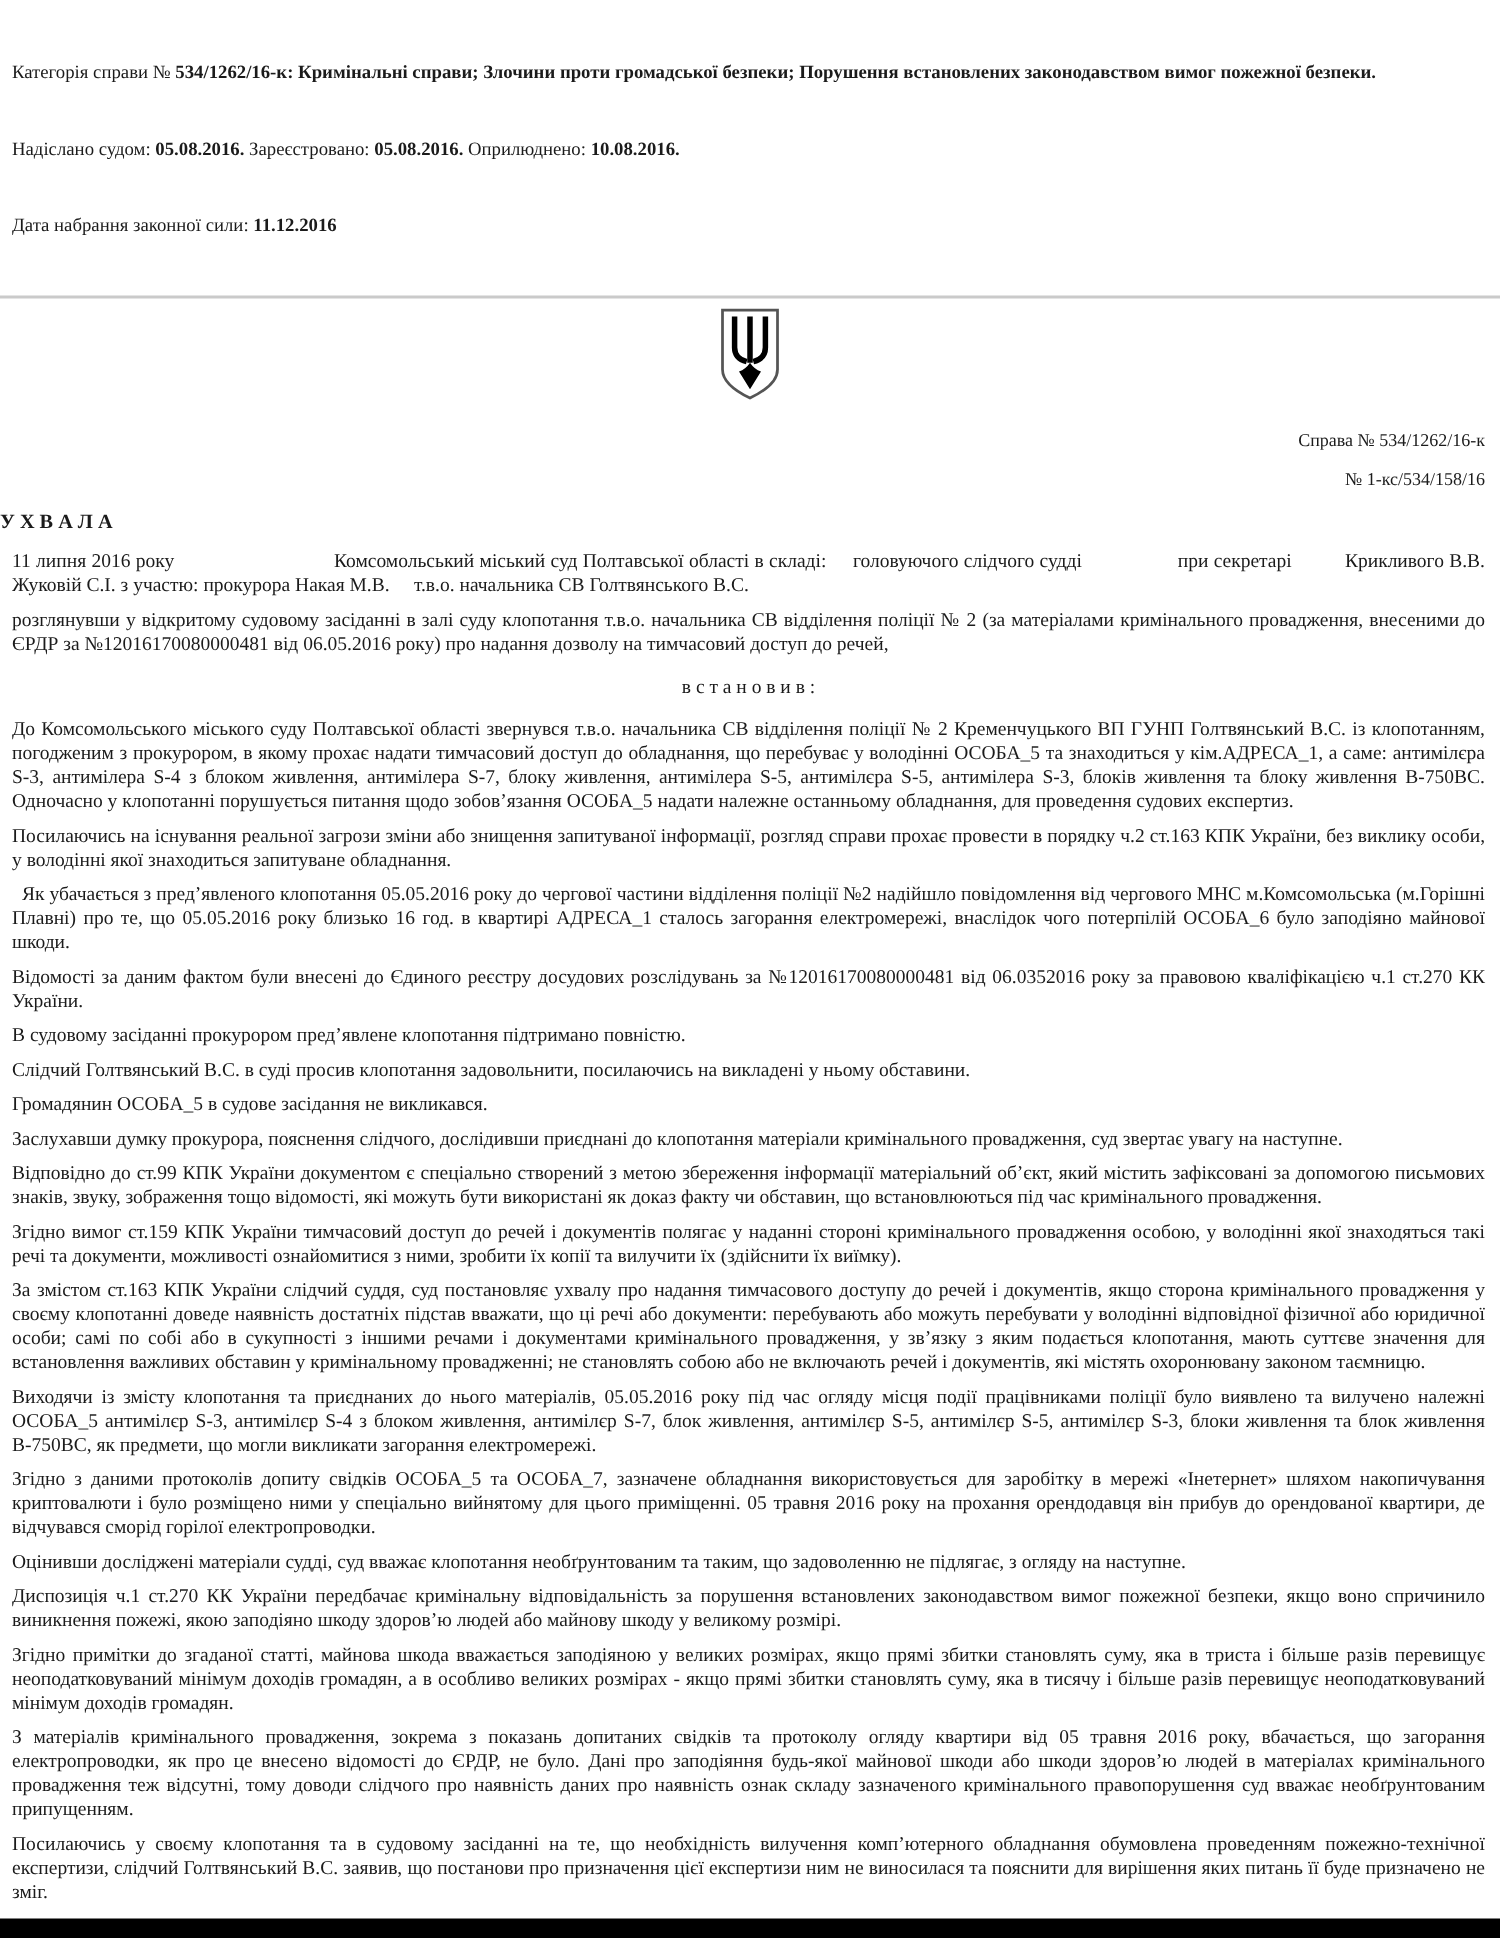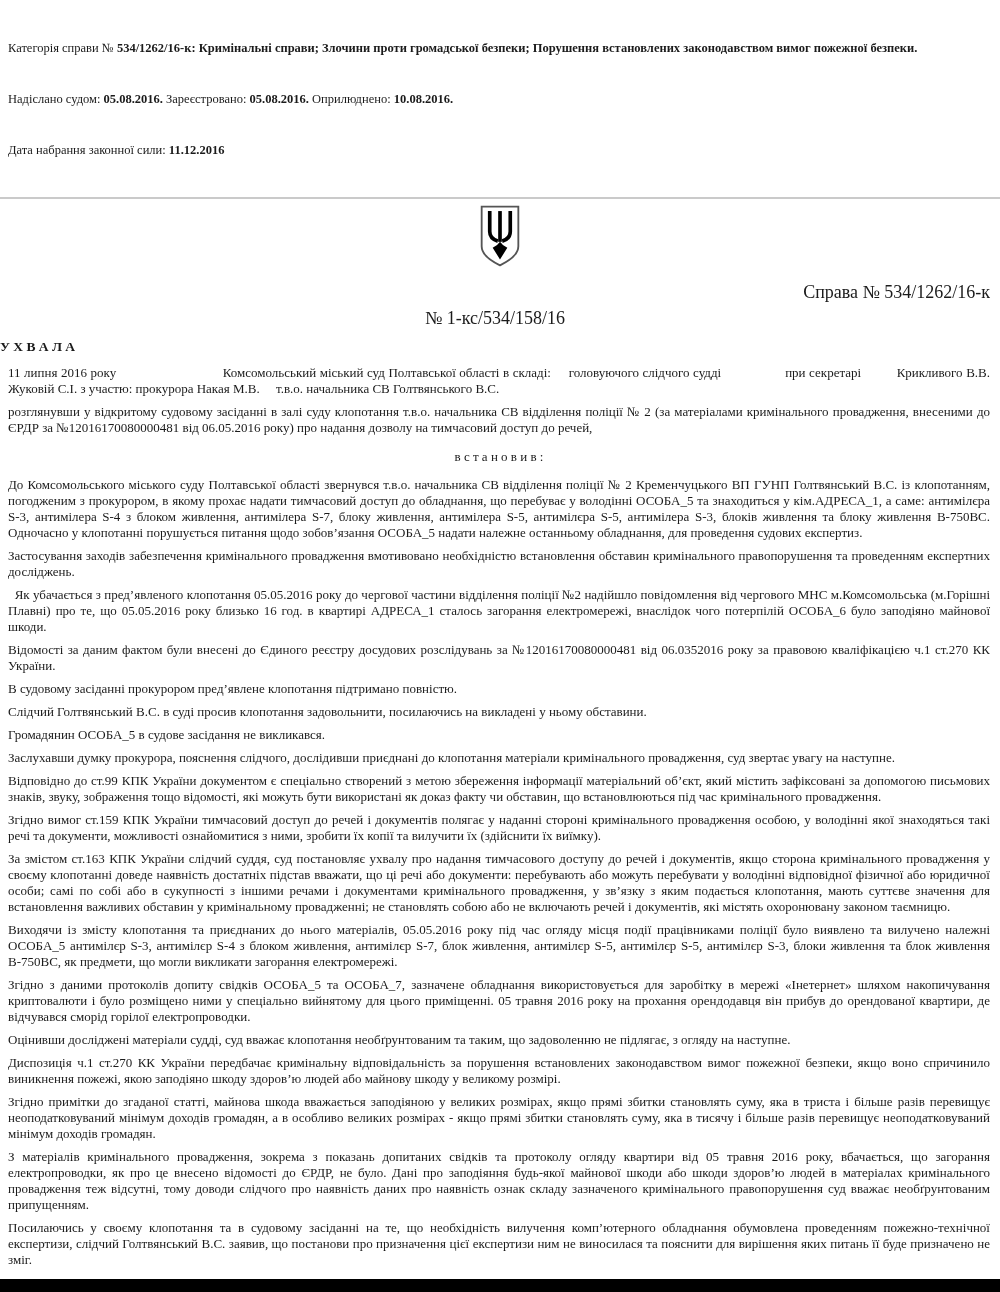--- a/index.html
+++ b/index.html
@@ -25,25 +25,25 @@
     height: 2px;
     background: #cacaca;
   }
   
   .emblem-wrap { margin-top: 6px; text-align: center; }
   .emblem-wrap svg { display: inline-block; }
   
   .case-numbers {
     text-align: right;
     padding-right: 10px;
-    font-size: 18px;
+    font-size: 12px;
     line-height: 16px;
   }
   .case-number-1 { margin-top: 13px; }
-  .case-number-2 { margin-top: 10px; text-align: center; }
+  .case-number-2 { margin-top: 10px; }
   
   .doc-title {
     margin-top: 13px;
     font-weight: bold;
     font-size: 13.5px;
     line-height: 16px;
   }
   
   .content {
     padding: 10px 10px 0 8px;
@@ -102,21 +102,21 @@
 
   <div class="doc-title">У Х В А Л А</div>
 
   <div class="content">
     <p>11 липня 2016 року                              Комсомольський міський суд Полтавської області в складі:     головуючого слідчого судді                  при секретарі          Крикливого В.В. Жуковій С.І. з участю: прокурора Накая М.В.     т.в.о. начальника СВ Голтвянського В.С.</p>
     <p>розглянувши у відкритому судовому засіданні в залі суду клопотання т.в.о. начальника СВ відділення поліції № 2 (за матеріалами кримінального провадження, внесеними до ЄРДР за №12016170080000481 від 06.05.2016 року) про надання дозволу на тимчасовий доступ до речей,</p>
 
     <p class="section-heading">в с т а н о в и в :</p>
 
     <p>До Комсомольського міського суду Полтавської області звернувся т.в.о. начальника СВ відділення поліції № 2 Кременчуцького ВП ГУНП Голтвянський В.С. із клопотанням, погодженим з прокурором, в якому прохає надати тимчасовий доступ до обладнання, що перебуває у володінні ОСОБА_5 та знаходиться у кім.АДРЕСА_1, а саме: антимілєра S-3, антимілера S-4 з блоком живлення, антимілера S-7, блоку живлення, антимілера S-5, антимілєра S-5, антимілера S-3, блоків живлення та блоку живлення В-750ВС. Одночасно у клопотанні порушується питання щодо зобов’язання ОСОБА_5 надати належне останньому обладнання, для проведення судових експертиз.</p>
-    <p>Застосування заходів забезпечення кримінального провадження вмотивовано необхідністю встановлення обставин кримінального правопорушення та проведенням експертних досліджень.</p>
+    <p>Посилаючись на існування реальної загрози зміни або знищення запитуваної інформації, розгляд справи прохає провести в порядку ч.2 ст.163 КПК України, без виклику особи, у володінні якої знаходиться запитуване обладнання.</p>
     <p>  Як убачається з пред’явленого клопотання 05.05.2016 року до чергової частини відділення поліції №2 надійшло повідомлення від чергового МНС м.Комсомольська (м.Горішні Плавні) про те, що 05.05.2016 року близько 16 год. в квартирі АДРЕСА_1 сталось загорання електромережі, внаслідок чого потерпілій ОСОБА_6 було заподіяно майнової шкоди.</p>
     <p>Відомості за даним фактом були внесені до Єдиного реєстру досудових розслідувань за №12016170080000481 від 06.0352016 року за правовою кваліфікацією ч.1 ст.270 КК України.</p>
     <p>В судовому засіданні прокурором пред’явлене клопотання підтримано повністю.</p>
     <p>Слідчий Голтвянський В.С. в суді просив клопотання задовольнити, посилаючись на викладені у ньому обставини.</p>
     <p>Громадянин ОСОБА_5 в судове засідання не викликався.</p>
     <p>Заслухавши думку прокурора, пояснення слідчого, дослідивши приєднані до клопотання матеріали кримінального провадження, суд звертає увагу на наступне.</p>
     <p>Відповідно до ст.99 КПК України документом є спеціально створений з метою збереження інформації матеріальний об’єкт, який містить зафіксовані за допомогою письмових знаків, звуку, зображення тощо відомості, які можуть бути використані як доказ факту чи обставин, що встановлюються під час кримінального провадження.</p>
     <p>Згідно вимог ст.159 КПК України тимчасовий доступ до речей і документів полягає у наданні стороні кримінального провадження особою, у володінні якої знаходяться такі речі та документи, можливості ознайомитися з ними, зробити їх копії та вилучити їх (здійснити їх виїмку).</p>
     <p>За змістом ст.163 КПК України слідчий суддя, суд постановляє ухвалу про надання тимчасового доступу до речей і документів, якщо сторона кримінального провадження у своєму клопотанні доведе наявність достатніх підстав вважати, що ці речі або документи: перебувають або можуть перебувати у володінні відповідної фізичної або юридичної особи; самі по собі або в сукупності з іншими речами і документами кримінального провадження, у зв’язку з яким подається клопотання, мають суттєве значення для встановлення важливих обставин у кримінальному провадженні; не становлять собою або не включають речей і документів, які містять охоронювану законом таємницю.</p>
     <p>Виходячи із змісту клопотання та приєднаних до нього матеріалів, 05.05.2016 року під час огляду місця події працівниками поліції було виявлено та вилучено належні ОСОБА_5 антимілєр S-3, антимілєр S-4 з блоком живлення, антимілєр S-7, блок живлення, антимілєр S-5, антимілєр S-5, антимілєр S-3, блоки живлення та блок живлення В-750ВС, як предмети, що могли викликати загорання електромережі.</p>

